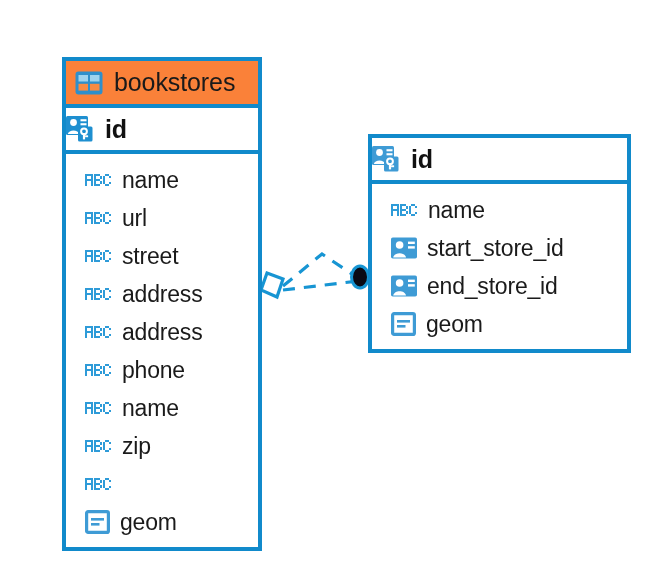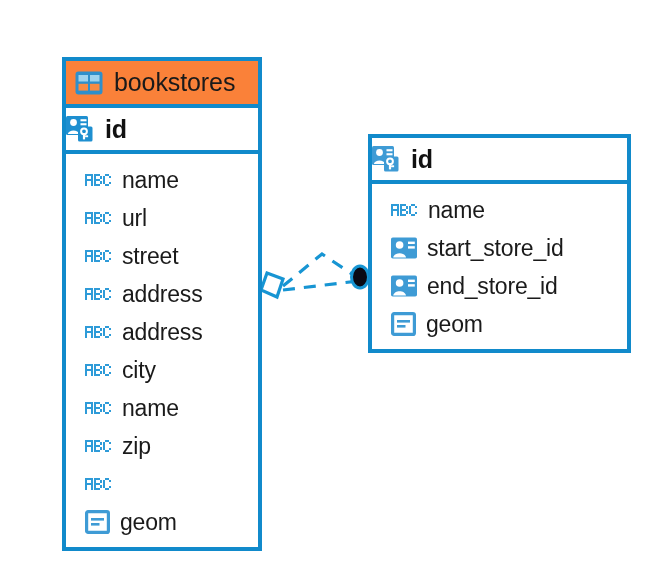--- a/index.html
+++ b/index.html
@@ -276,21 +276,21 @@
               <rect x="11" y="7" width="4" height="2"></rect>
             <rect x="15" y="9" width="2" height="3"></rect>
               <rect x="11" y="12" width="4" height="2"></rect>
             <rect x="20" y="2" width="4" height="2"></rect>
               <rect x="18" y="4" width="2" height="8"></rect>
             <rect x="20" y="12" width="4" height="2"></rect>
               <rect x="24" y="4" width="2" height="2"></rect>
             <rect x="24" y="10" width="2" height="2"></rect>
           </g>
         </svg>
-        <span class="field-label">city</span>
+        <span class="field-label">phone</span>
       </div>
 
       <div class="field-row">
         <svg class="icon icon-abc" viewBox="0 0 27 16">
           <g fill="#2E9BD8">
             <rect x="0" y="2" width="2" height="12"></rect>
               <rect x="6" y="2" width="2" height="12"></rect>
             <rect x="2" y="2" width="4" height="2"></rect>
               <rect x="2" y="7" width="4" height="2"></rect>
             <rect x="9" y="2" width="2" height="12"></rect>

